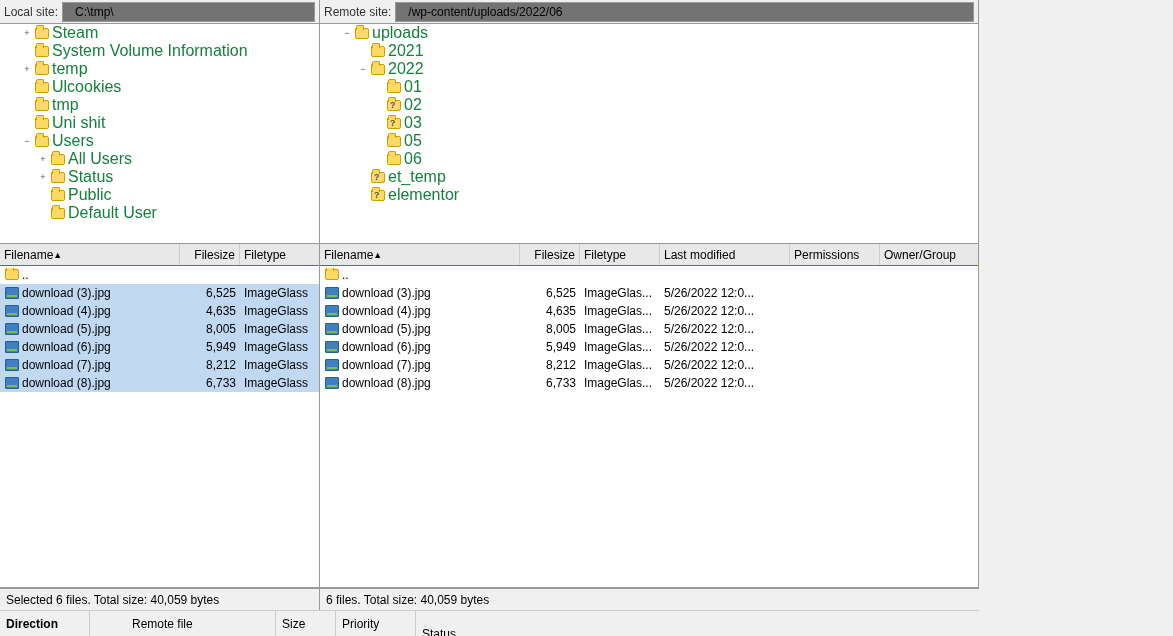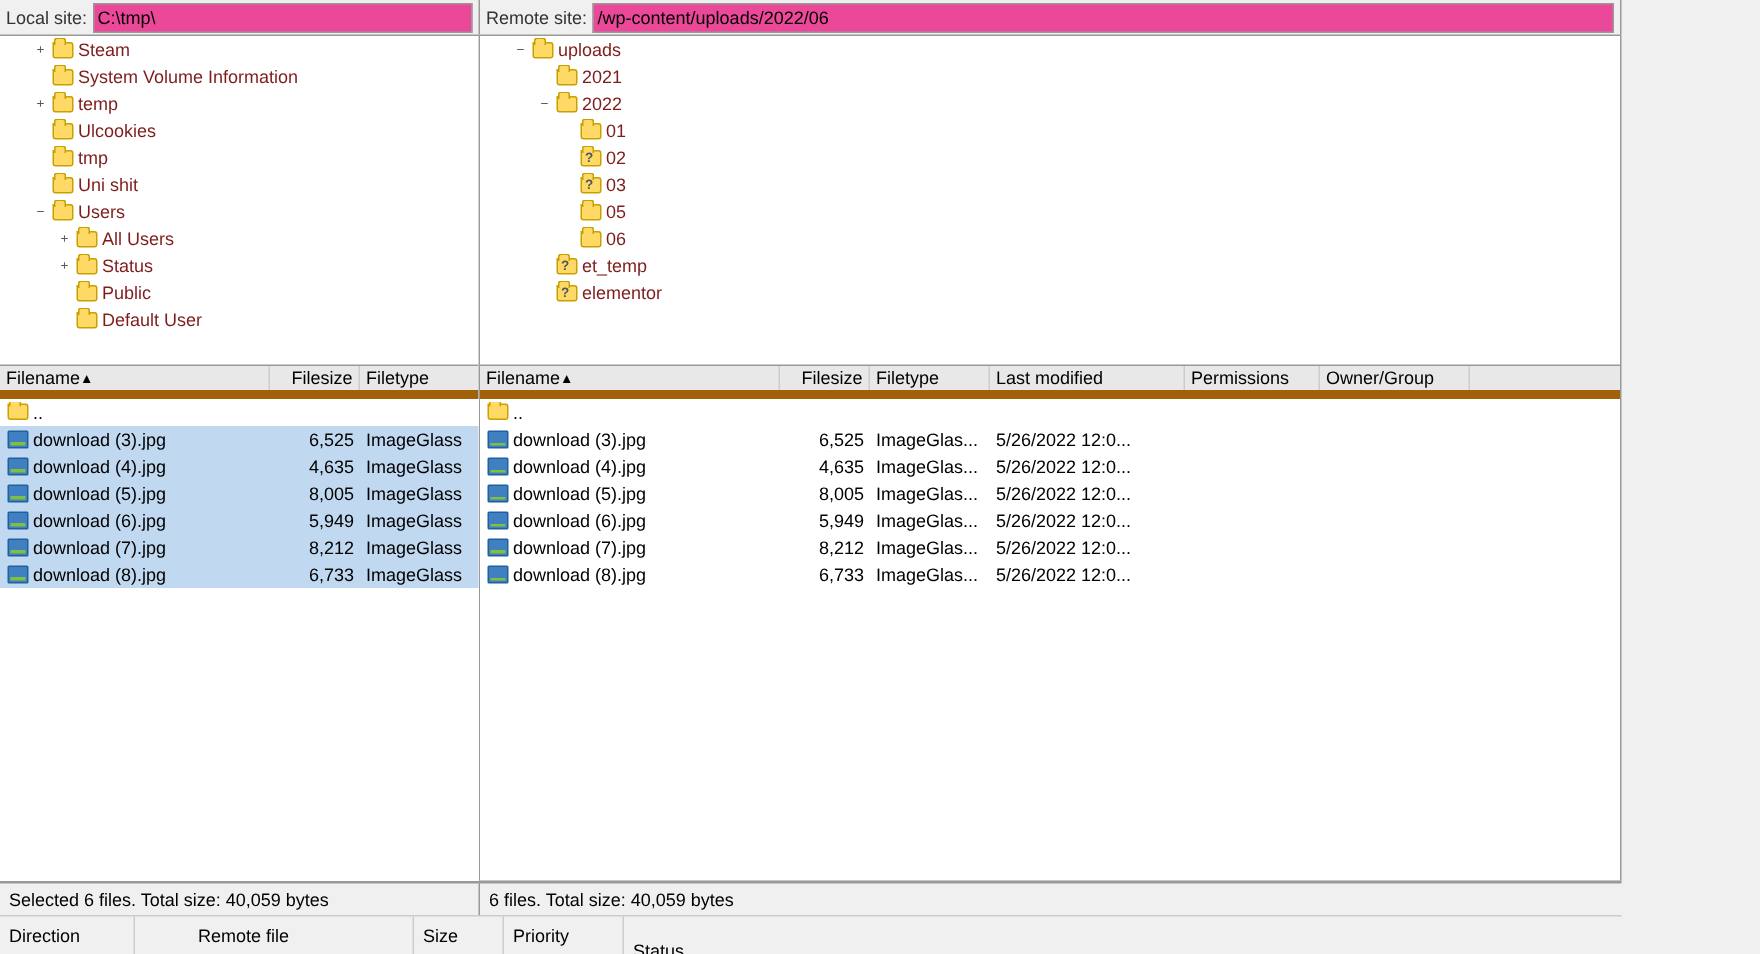--- a/index.html
+++ b/index.html
@@ -9,21 +9,21 @@
       background: #f0f0f0;
       overflow: hidden;
       width: 1173px;
       height: 636px;
     }
 
     .main-container {
       display: flex;
       flex-direction: column;
       height: 636px;
-      width: 1081px;
+      width: 979px;
     }
 
     
     .site-bars {
       display: flex;
       height: 24px;
       border-bottom: 1px solid #999;
       background: #f0f0f0;
     }
     .site-bar {
@@ -43,22 +43,22 @@
     .site-bar label {
       font-size: 12px;
       color: #333;
       white-space: nowrap;
     }
     .site-bar select, .site-bar input {
       flex: 1;
       height: 20px;
       font-size: 12px;
       border: 1px solid #999;
-      background: #ec4899;
-      padding: 0 2px;
+      background: #737373;
+      padding: 0 12px;
     }
 
     
     .panels {
       display: flex;
       flex: 1;
       min-height: 0;
     }
 
     .panel {
@@ -157,30 +157,30 @@
       top: -4px;
       left: 0;
       width: 6px;
       height: 4px;
       background: #ffd966;
       border: 1px solid #c8a000;
       border-bottom: none;
       border-radius: 2px 2px 0 0;
     }
     .tree-label {
-      font-size: 12px;
-      color: #7f1d1d;
+      font-size: 16px;
+      color: #15803d;
     }
 
     
     .file-list-header {
       display: flex;
       height: 22px;
       background: #e8e8e8;
-      border-bottom: 6px solid #a16207;
+      border-bottom: 1px solid #a16207;
       align-items: center;
     }
     .file-list-header .col-header {
       padding: 0 4px;
       font-size: 12px;
       color: #000;
       border-right: 1px solid #ccc;
       height: 100%;
       display: flex;
       align-items: center;
@@ -712,21 +712,21 @@
   <div class="status-bars">
     <div class="status-bar local">
       <span>Selected 6 files. Total size: 40,059 bytes</span>
     </div>
     <div class="status-bar remote">
       <span>6 files. Total size: 40,059 bytes</span>
     </div>
   </div>
 
   <div class="queue-bar">
-    <div class="queue-col" style="width:90px;">
+    <div class="queue-col" style="width:90px;font-weight:bold;">
       <span>Direction</span>
     </div>
     <div class="queue-col" style="width:150px;margin-left:36px;">
       <span>Remote file</span>
     </div>
     <div class="queue-col" style="width:60px;">
       <span>Size</span>
     </div>
     <div class="queue-col" style="width:80px;">
       <span>Priority</span>

